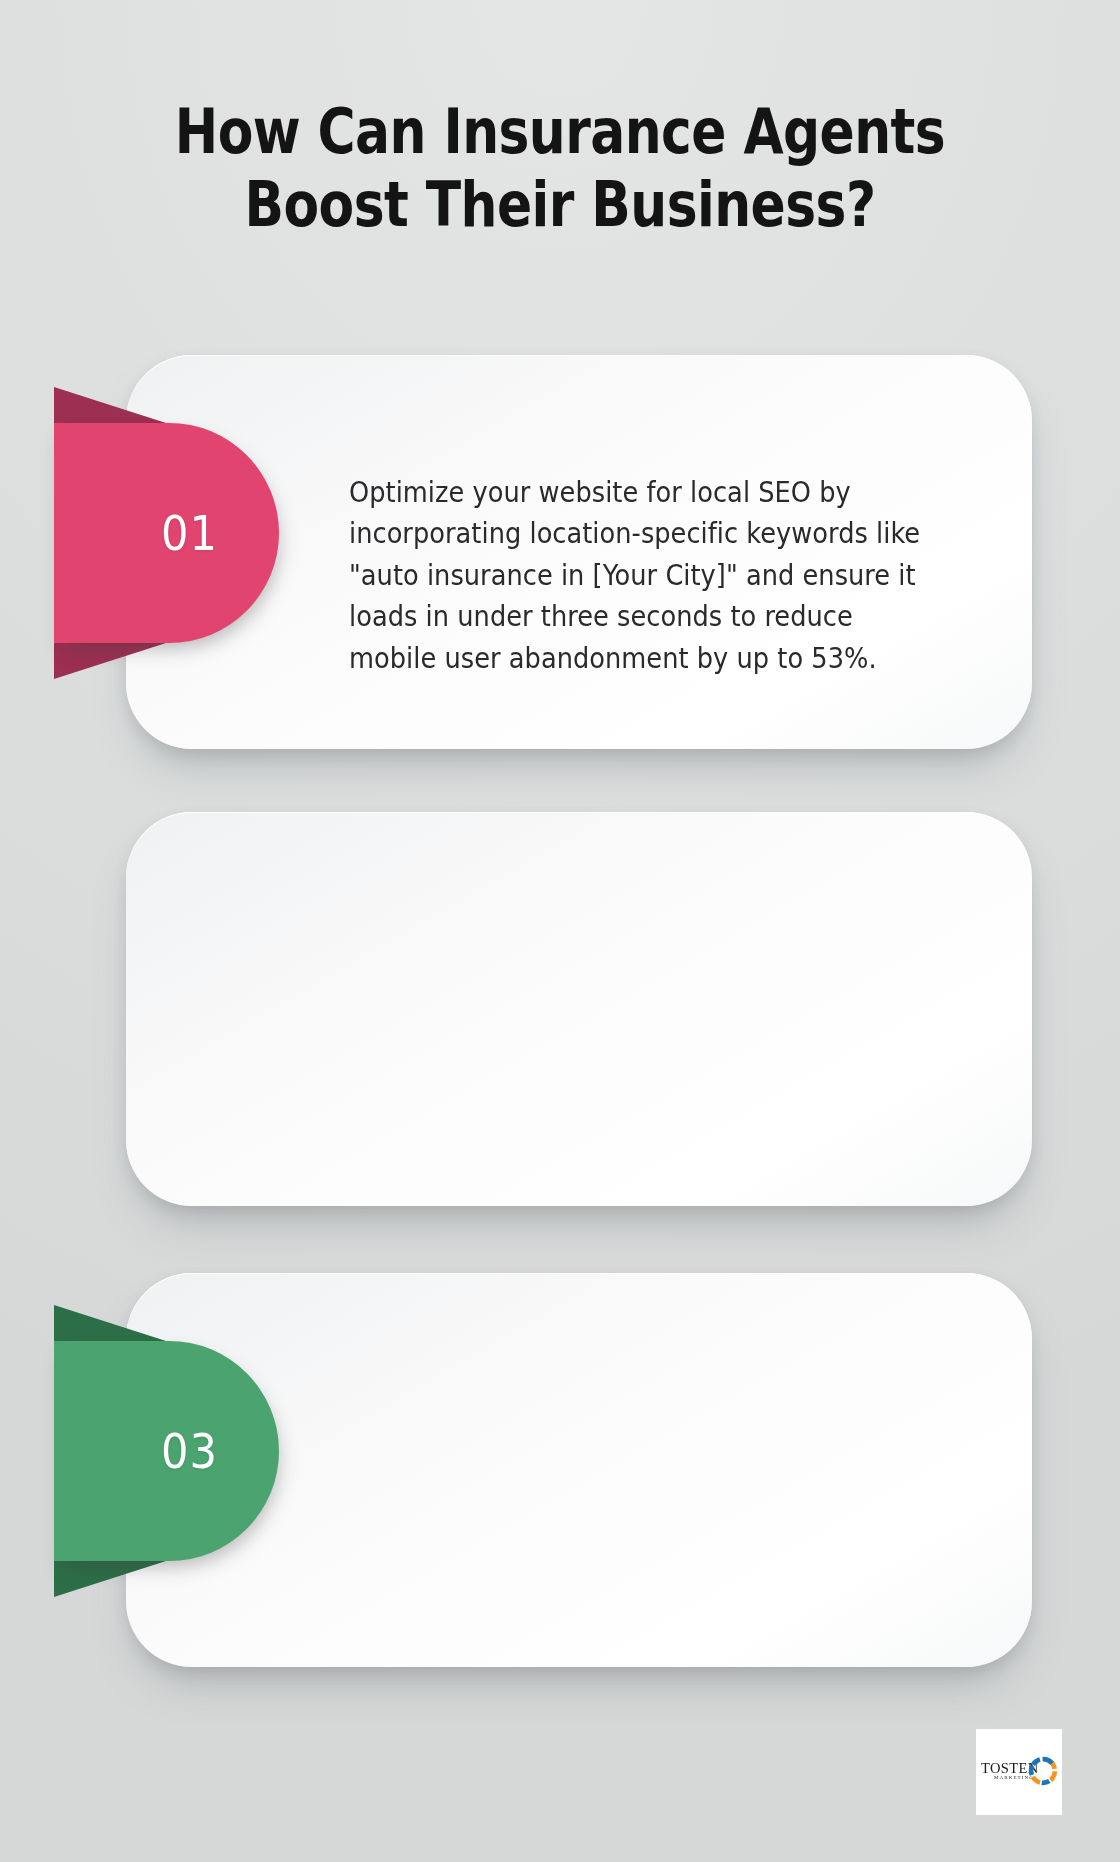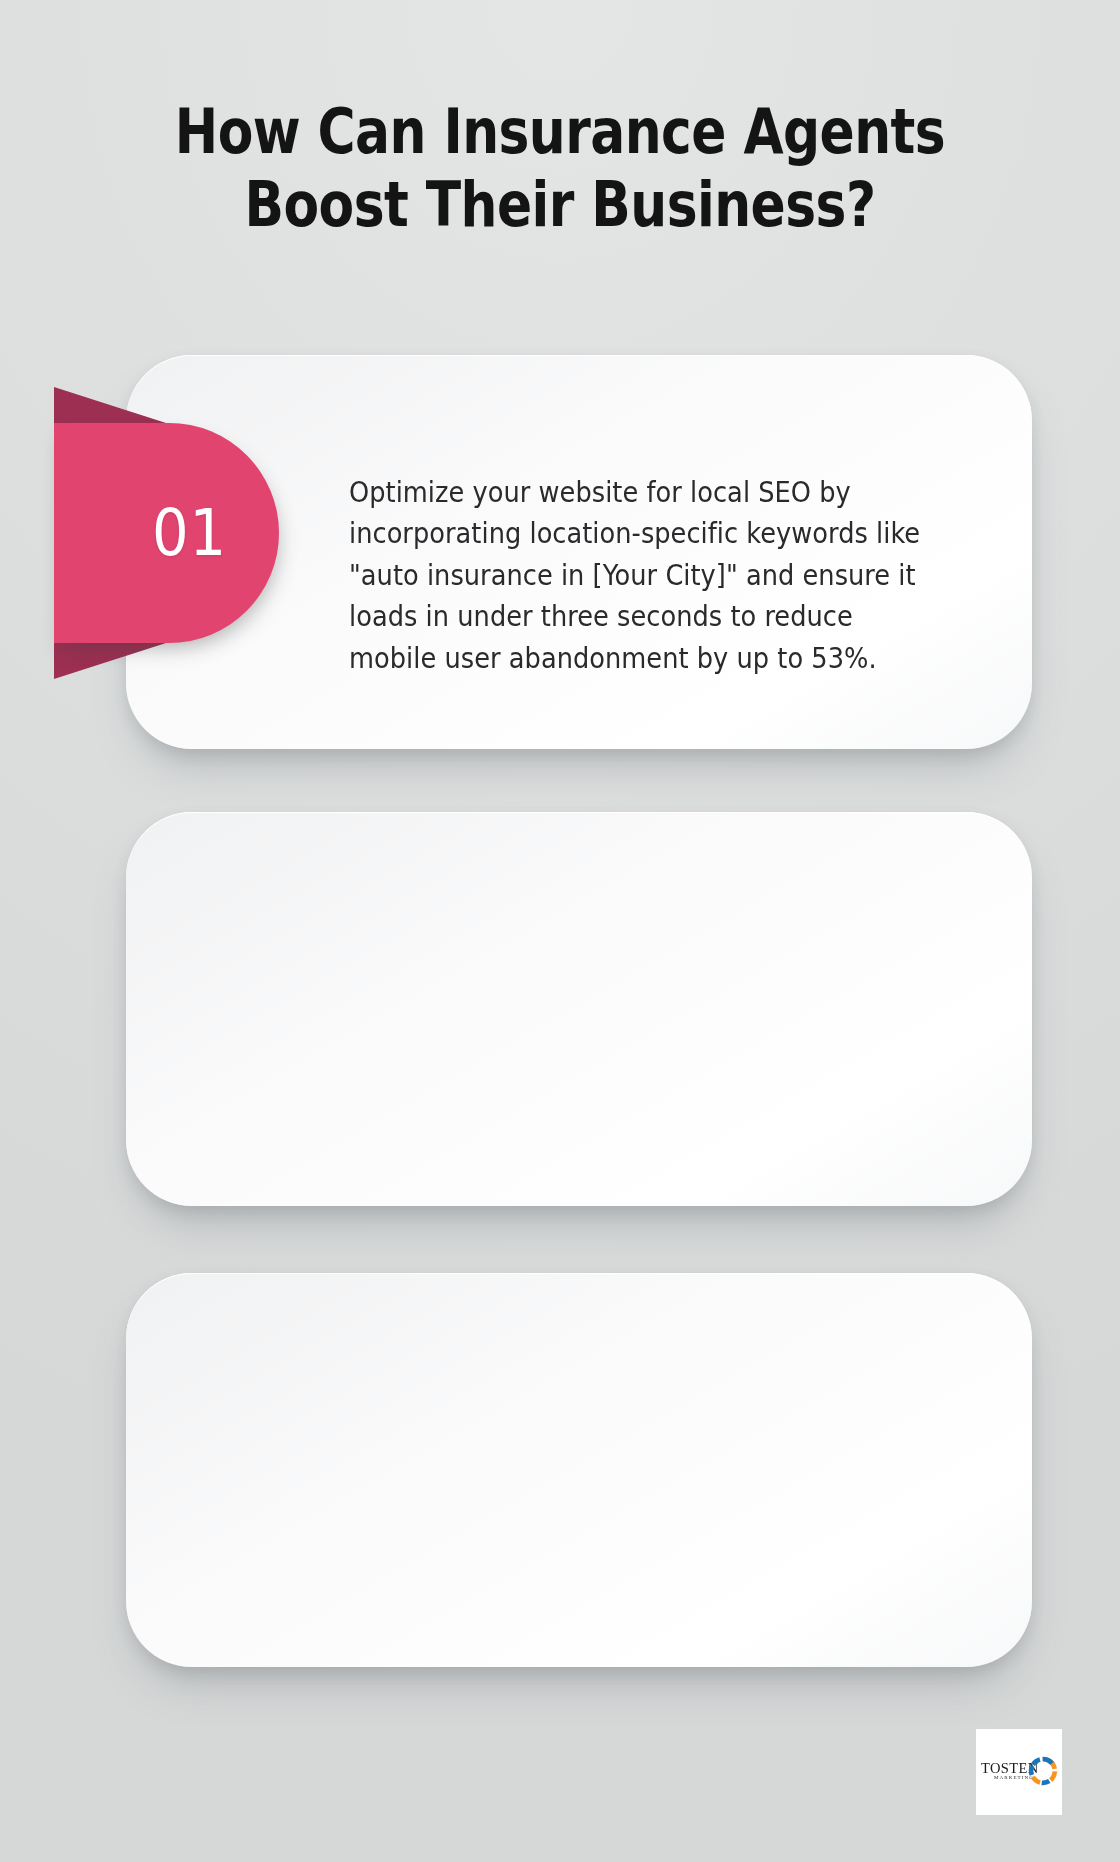--- a/index.html
+++ b/index.html
@@ -113,21 +113,21 @@
 
   .ribbon-num {
     position: absolute;
     inset: 0;
     display: flex;
     align-items: center;
     justify-content: center;
     padding-left: 46px;
     font-family: "Liberation Sans Narrow", "DejaVu Sans Condensed", "Liberation Sans", sans-serif;
     font-weight: 300;
-    font-size: 64px;
+    font-size: 48px;
     color: #ffffff;
     letter-spacing: 1px;
     line-height: 1;
     text-shadow: 0 1px 3px rgba(0,0,0,0.10);
   }
 
   
   .logo-box {
     position: absolute;
     left: 976px;
@@ -192,20 +192,26 @@
       <div class="ribbon-main" style="background: rgb(224, 68, 111);"></div>
       <div class="ribbon-num">01</div>
     </div>
     <div class="card-body">Optimize your website for local SEO by incorporating location-specific keywords like "auto insurance in [Your City]" and ensure it loads in under three seconds to reduce mobile user abandonment by up to 53%.</div>
   </div>
 
   <div class="card" id="card-2">
   </div>
 
   <div class="card" id="card-3">
+    <div class="ribbon">
+      <div class="ribbon-fold fold-top" style="color: rgb(44, 110, 71);"></div>
+      <div class="ribbon-fold fold-bottom" style="color: rgb(44, 110, 71);"></div>
+      <div class="ribbon-main" style="background: rgb(75, 163, 112);"></div>
+      <div class="ribbon-num">03</div>
+    </div>
   </div>
 
   <div class="logo-box">
     <div class="logo-inner">
       <div class="logo-word">TOSTEN</div>
       <div class="logo-sub">MARKETING</div>
       <svg class="logo-gear" viewBox="0 0 100 100">
         <g id="gear-arcs">
             <path d="M 60.19756081437326 18.615134962259933 A 33 33 0 0 1 82.49865584940287 44.2696101369913" stroke="#f7941e" stroke-width="13" fill="none"></path>
             <path d="M 82.97989729163015 51.15168339118253 A 33 33 0 0 1 71.2119911196558 75.27946662292628" stroke="#f7941e" stroke-width="13" fill="none"></path>

